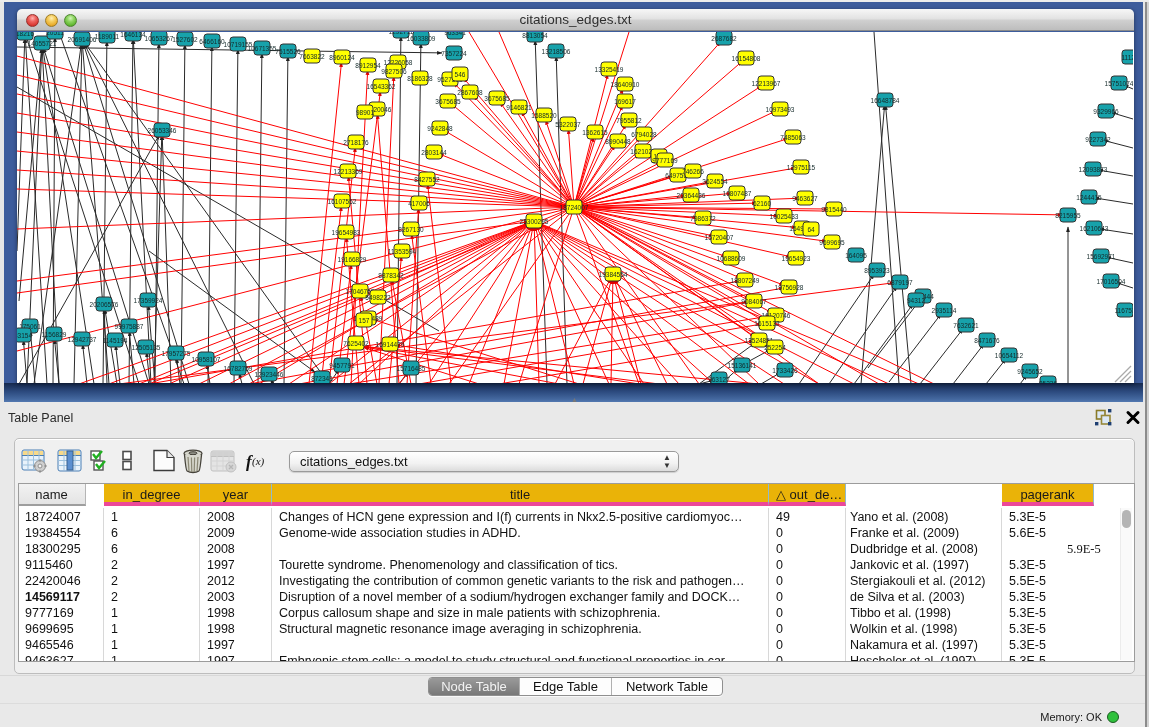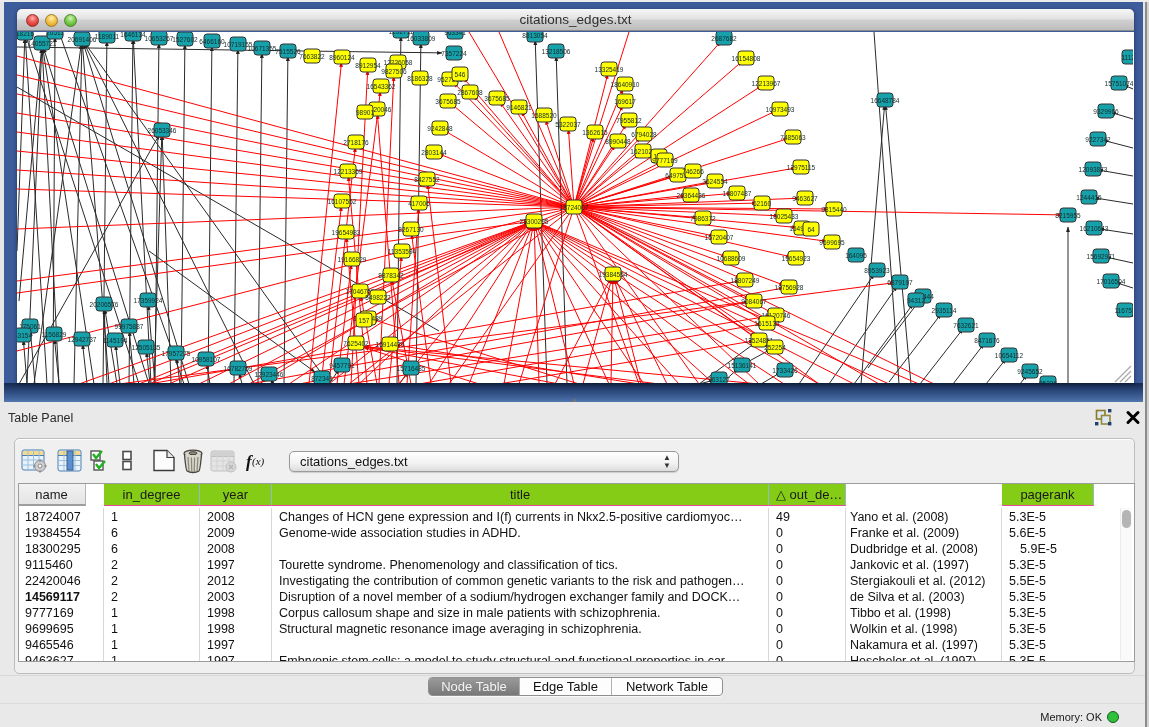--- a/index.html
+++ b/index.html
@@ -48,22 +48,22 @@
   #combo { position:absolute; left:274px; top:12px; width:390px; height:21px;
     border:1px solid #9a9a9a; border-radius:5px;
     background:linear-gradient(#ffffff, #f2f2f2 60%, #dcdcdc);
     font-size:13px; color:#111; line-height:19px; padding-left:10px;
     box-shadow:0 1px 1px rgba(0,0,0,.15); }
   #combo .arr { position:absolute; right:7px; top:2px; font-size:8px; color:#333; line-height:8px; }
 
   
   #tbl { position:absolute; left:3px; top:44px; width:1117px; height:179px;
     background:#fff; border:1px solid #9c9c9c; overflow:hidden; font-size:12.5px; }
-  .hdr { position:absolute; top:0; height:22px; background:#84cc16;
-    border-right:1px solid #8fb9cd; border-bottom:1px solid #ec4899;
+  .hdr { position:absolute; top:0; height:22px; background:#eab308;
+    border-right:1px solid #8fb9cd; border-bottom:4px solid #ec4899;
     text-align:center; line-height:21px; color:#1a1a1a; font-size:13px; }
   .hdr.grey { background:linear-gradient(#f2f2f2,#e4e4e4); border-right:1px solid #b5b5b5; border-bottom:2px solid #9e9e9e; }
   .col { position:absolute; top:24px; bottom:0; border-right:1px solid #d8d8d8; }
   .cell { position:absolute; height:16px; line-height:16px; white-space:nowrap; color:#111; }
 
   
   #sb { position:absolute; right:2px; top:24px; width:12px; bottom:1px; background:#fafafa; border-left:1px solid #ececec; }
   #sb .thumb { position:absolute; left:1px; top:2px; width:9px; height:18px; border-radius:5px;
      background:#b5b5b5; }
 
@@ -733,21 +733,21 @@
           <div class="cell" style="left:188px;top:41px;">2009</div>
           <div class="cell" style="left:260px;top:41px;">Genome-wide association studies in ADHD.</div>
           <div class="cell" style="left:757px;top:41px;">0</div>
           <div class="cell" style="left:831px;top:41px;">Franke et al. (2009)</div>
           <div class="cell" style="left:990px;top:41px;">5.6E-5</div>
           <div class="cell" style="left:6px;top:57px;">18300295</div>
           <div class="cell" style="left:92px;top:57px;">6</div>
           <div class="cell" style="left:188px;top:57px;">2008</div>
           <div class="cell" style="left:757px;top:57px;">0</div>
           <div class="cell" style="left:831px;top:57px;">Dudbridge et al. (2008)</div>
-          <div class="cell" style="left:1001px;top:57px;">5.9E-5</div>
+          <div class="cell" style="left:1048px;top:57px;font-family:Liberation Serif, serif;">5.9E-5</div>
           <div class="cell" style="left:6px;top:73px;">9115460</div>
           <div class="cell" style="left:92px;top:73px;">2</div>
           <div class="cell" style="left:188px;top:73px;">1997</div>
           <div class="cell" style="left:260px;top:73px;">Tourette syndrome. Phenomenology and classification of tics.</div>
           <div class="cell" style="left:757px;top:73px;">0</div>
           <div class="cell" style="left:831px;top:73px;">Jankovic et al. (1997)</div>
           <div class="cell" style="left:990px;top:73px;">5.3E-5</div>
           <div class="cell" style="left:6px;top:89px;">22420046</div>
           <div class="cell" style="left:92px;top:89px;">2</div>
           <div class="cell" style="left:188px;top:89px;">2012</div>

